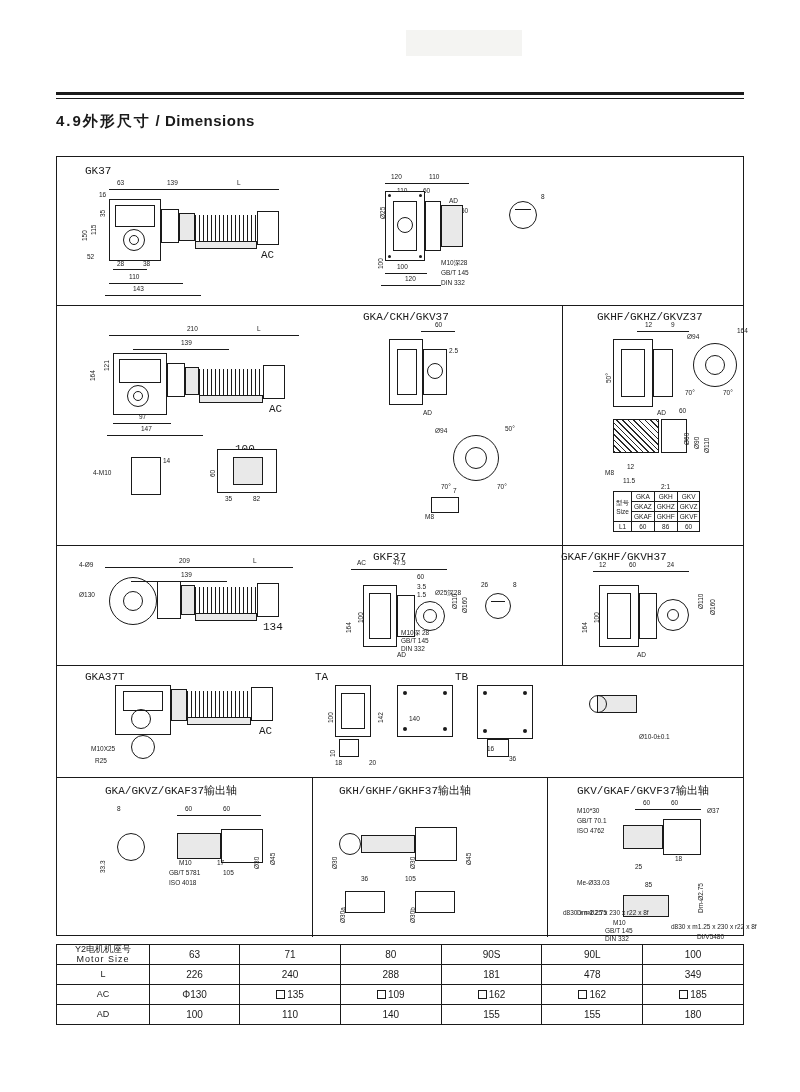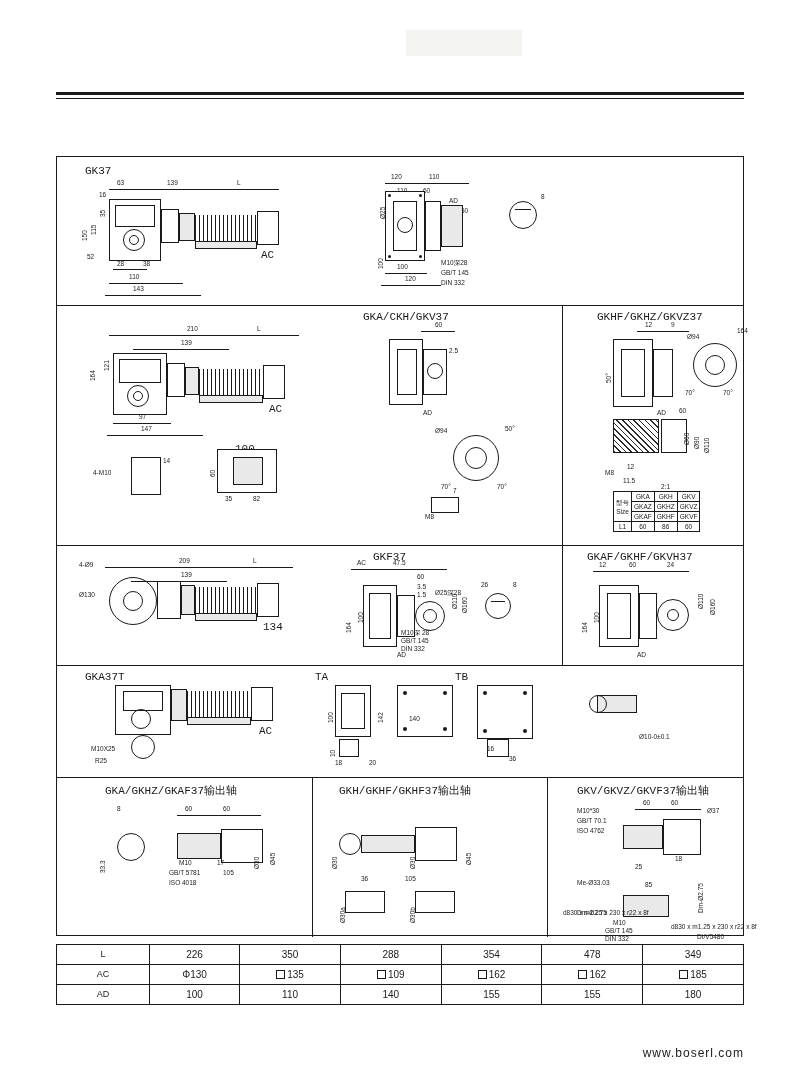--- a/index.html
+++ b/index.html
@@ -51,20 +51,25 @@
 </style>
 </head>
 <body>
 
 <div class="page">
 
   <div class="top-block"></div>
   <div class="rule-thick"></div>
   <div class="rule-thin"></div>
 
+  <div class="sec-title">
+    <span class="num">4.9外形尺寸</span>
+    <span>/</span>
+    <span>Dimensions</span>
+  </div>
 
 
   <div class="frame">
 
     <div class="hdiv" style="top:148px;"></div>
     <div class="hdiv" style="top:388px;"></div>
     <div class="hdiv" style="top:508px;"></div>
     <div class="hdiv" style="top:620px;"></div>
 
     <div class="vdiv" style="left:505px;top:148px;height:240px;"></div>
@@ -244,21 +249,21 @@
       <tr>
         <td>L1</td>
         <td>60</td>
         <td>86</td>
         <td>60</td>
       </tr>
     </tbody>
       </table>
 
     <div class="cap" style="left:316px;top:394px;">GKF37</div>
-    <div class="cap" style="left:530px;top:394px;">GKAF/GKHF/GKVH37</div>
+    <div class="cap" style="left:504px;top:394px;">GKAF/GKHF/GKVH37</div>
 
     <div class="dim" style="left:22px;top:404px;">4-Ø9</div>
     <div class="dim" style="left:122px;top:400px;">209</div>
     <div class="dim" style="left:196px;top:400px;">L</div>
     <div class="ln lnh" style="left:48px;top:410px;width:188px;"></div>
     <div class="dim" style="left:124px;top:414px;">139</div>
     <div class="ln lnh" style="left:74px;top:424px;width:96px;"></div>
     <div class="dim" style="left:22px;top:434px;">Ø130</div>
 
     <div class="circ" style="left:52px;top:420px;width:48px;height:48px;"></div>
@@ -349,23 +354,23 @@
     <div class="dot" style="left:466px;top:534px;width:4px;height:4px;"></div>
     <div class="dot" style="left:426px;top:572px;width:4px;height:4px;"></div>
     <div class="dot" style="left:466px;top:572px;width:4px;height:4px;"></div>
     <div class="boxl" style="left:430px;top:582px;width:22px;height:18px;"></div>
     <div class="dim" style="left:430px;top:588px;">16</div>
     <div class="dim" style="left:452px;top:598px;">36</div>
     <div class="boxl lgray" style="left:540px;top:538px;width:40px;height:18px;"></div>
     <div class="circ" style="left:532px;top:538px;width:18px;height:18px;"></div>
     <div class="dim" style="left:582px;top:576px;">Ø10-0±0.1</div>
 
-    <div class="cap" style="left:48px;top:626px;">GKA/GKHZ/GKAF37输出轴</div>
+    <div class="cap" style="left:48px;top:626px;">GKA/GKVZ/GKAF37输出轴</div>
     <div class="cap" style="left:282px;top:626px;">GKH/GKHF/GKHF37输出轴</div>
-    <div class="cap" style="left:520px;top:626px;">GKV/GKVZ/GKVF37输出轴</div>
+    <div class="cap" style="left:520px;top:626px;">GKV/GKAF/GKVF37输出轴</div>
 
     <div class="dim" style="left:60px;top:648px;">8</div>
     <div class="dim" style="left:128px;top:648px;">60</div>
     <div class="dim" style="left:166px;top:648px;">60</div>
     <div class="ln lnh" style="left:120px;top:658px;width:84px;"></div>
     <div class="circ" style="left:60px;top:676px;width:28px;height:28px;"></div>
     <div class="boxl lgray" style="left:120px;top:676px;width:44px;height:26px;"></div>
     <div class="boxl" style="left:164px;top:672px;width:42px;height:34px;"></div>
     <div class="dimv" style="left:42px;top:716px;">33.3</div>
     <div class="dim" style="left:122px;top:702px;">M10</div>
@@ -409,26 +414,38 @@
     <div class="dim" style="left:556px;top:762px;">M10</div>
     <div class="dim" style="left:548px;top:770px;">GB/T 145</div>
     <div class="dim" style="left:548px;top:778px;">DIN 332</div>
     <div class="dim" style="left:614px;top:766px;">d830 x m1.25 x 230 x r22 x 8f</div>
     <div class="dim" style="left:640px;top:776px;">DI/V5480</div>
 
   </div>
 
   <table class="spec">
     <tbody>
+        <tr>
+      <td class="lbl">
+        <span class="cn">Y2电机机座号</span>
+        <span class="en">Motor Size</span>
+      </td>
+      <td>63</td>
+      <td>71</td>
+      <td>80</td>
+      <td>90S</td>
+      <td>90L</td>
+      <td>100</td>
+    </tr>
     <tr>
       <td class="lbl">L</td>
       <td>226</td>
-      <td>350</td>
+      <td>240</td>
       <td>288</td>
-      <td>354</td>
+      <td>181</td>
       <td>478</td>
       <td>349</td>
     </tr>
     <tr>
       <td class="lbl">AC</td>
       <td>Φ130</td>
       <td><span class="sq"></span><span>135</span></td>
       <td><span class="sq"></span><span>109</span></td>
       <td><span class="sq"></span><span>162</span></td>
       <td><span class="sq"></span><span>162</span></td>
@@ -439,14 +456,13 @@
       <td>100</td>
       <td>110</td>
       <td>140</td>
       <td>155</td>
       <td>155</td>
       <td>180</td>
     </tr>
   </tbody>
     </table>
 
-  <div class="tail">www.boserl.com</div>
 </div>
 
 </body></html>

